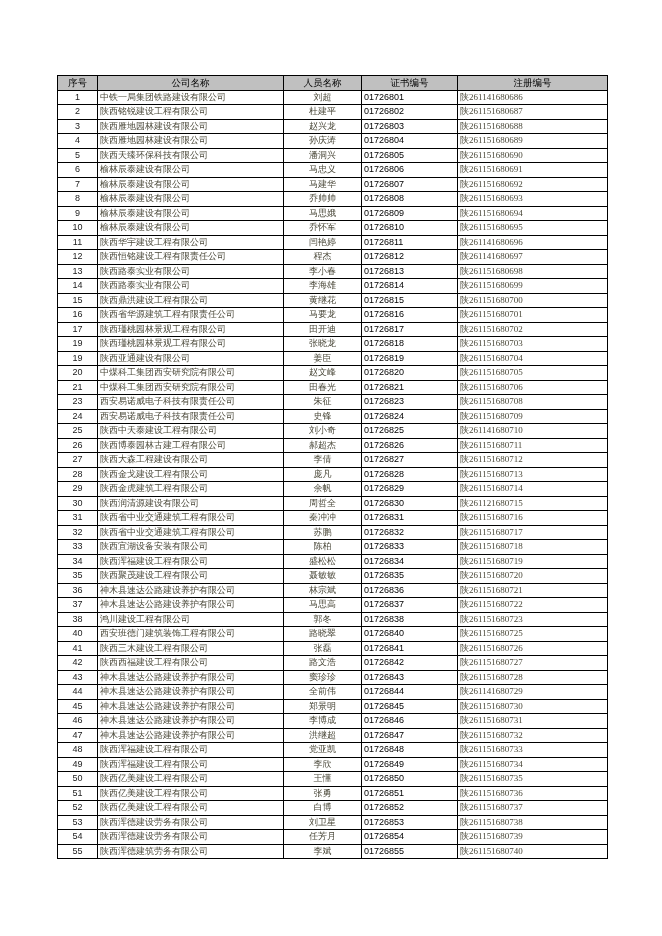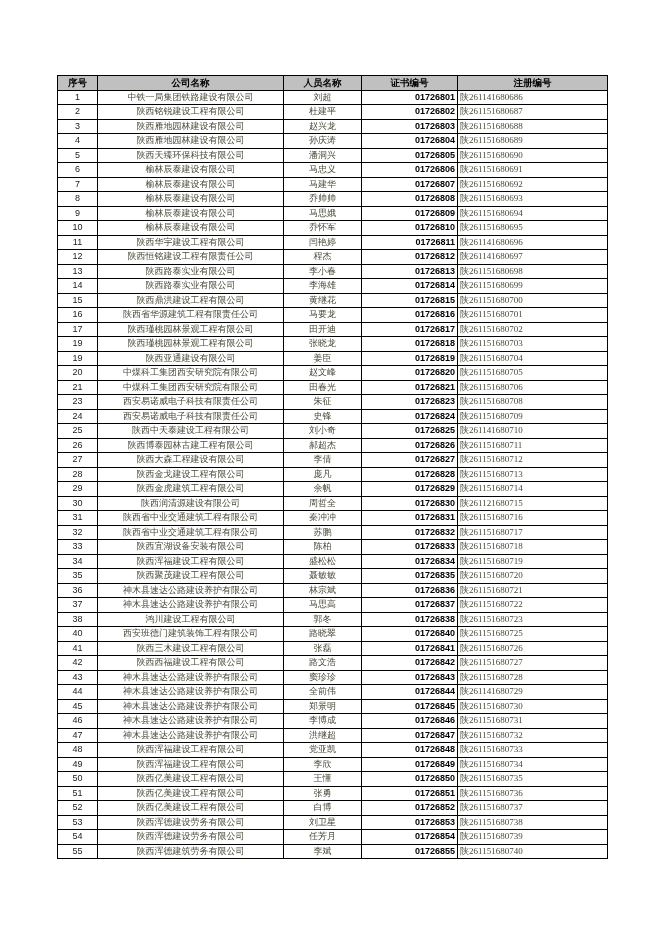--- a/index.html
+++ b/index.html
@@ -19,33 +19,33 @@
     padding:0 2px;
     height:13.5px;
     line-height:13.5px;
     font-size:9px;
     white-space:nowrap;
     overflow:hidden;
   }
   table.cert-table th{
     background:#c0c0c0;
     color:#000;
-    font-weight:bold;
+    font-weight:normal;
     font-size:9.5px;
     text-align:center;
   }
   col.c-idx{width:40px;}
   col.c-company{width:186px;}
   col.c-person{width:78px;}
   col.c-cert{width:96px;}
   col.c-reg{width:150px;}
   td.c-idx{text-align:center;color:#1a1a1a;}
-  td.c-company{text-align:center;color:#4b493a;}
+  td.c-company{color:#4b493a;}
   td.c-person{text-align:center;color:#4b493a;}
-  td.c-cert{text-align:right;color:#000;font-weight:bold;}
+  td.c-cert{text-align:left;color:#000;font-weight:normal;}
   td.c-reg{text-align:left;color:#4b493a;font-family:Liberation Serif, serif;}
 </style>
 </head>
 <body>
 
 <div class="page">
   <table class="cert-table">
     <colgroup>
       <col class="c-idx">
       <col class="c-company">

